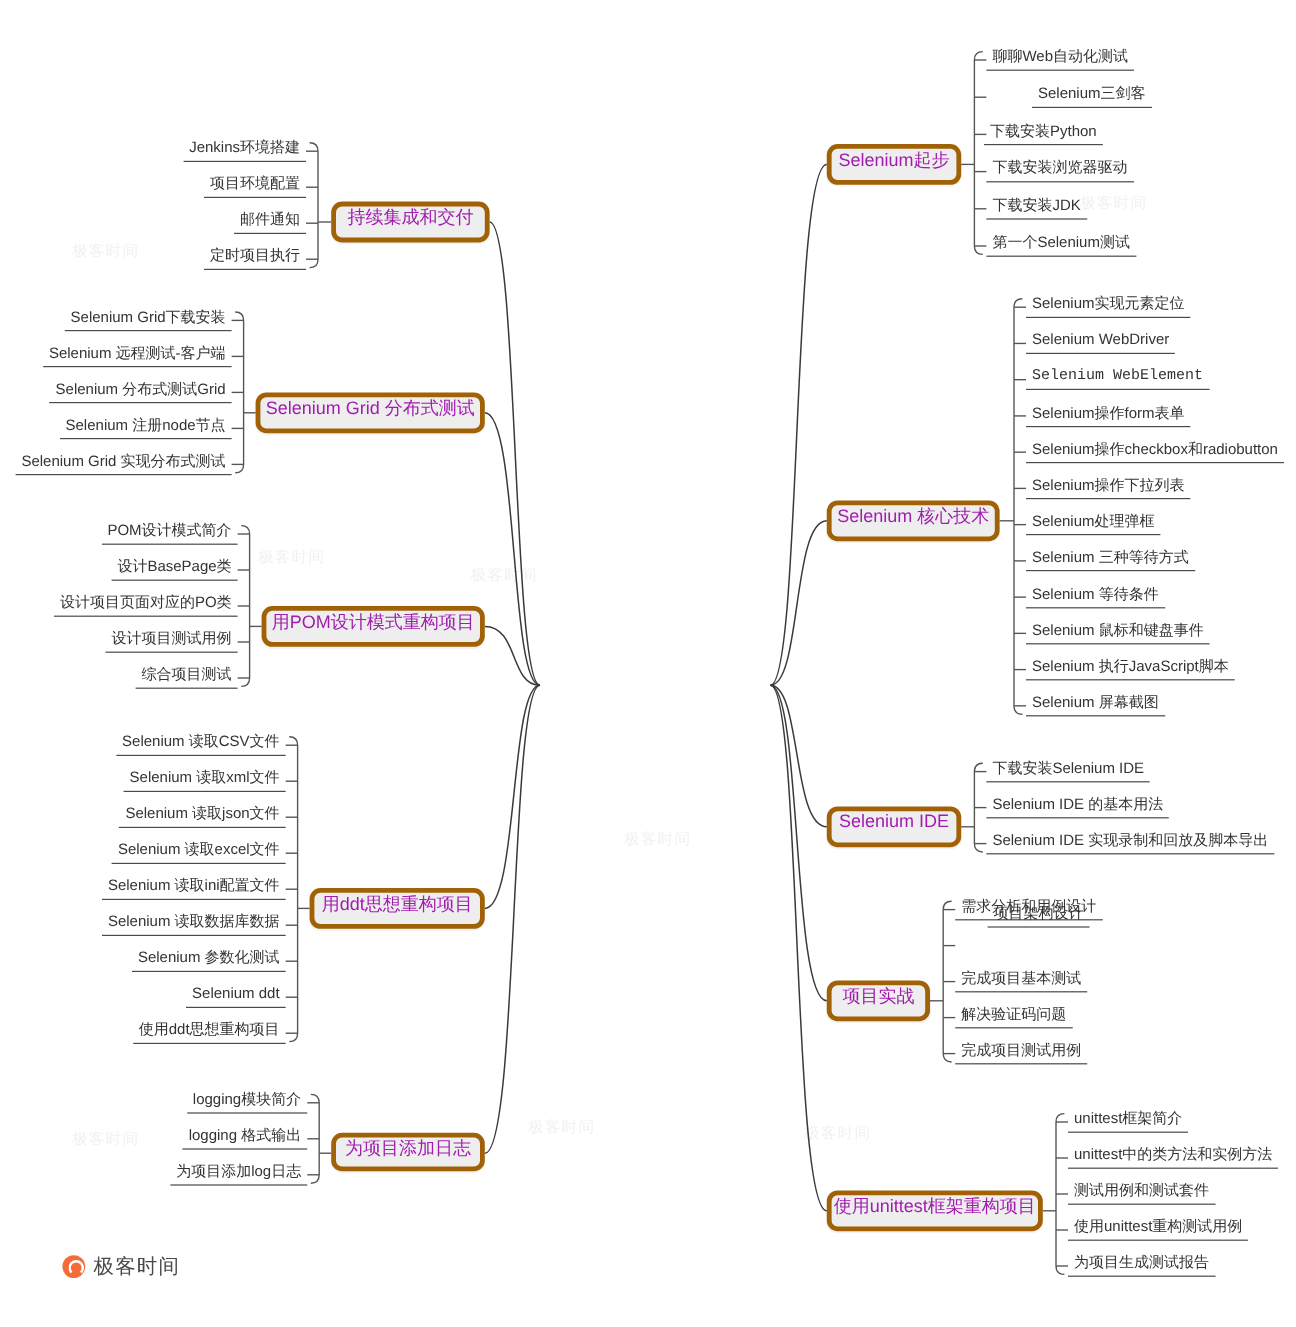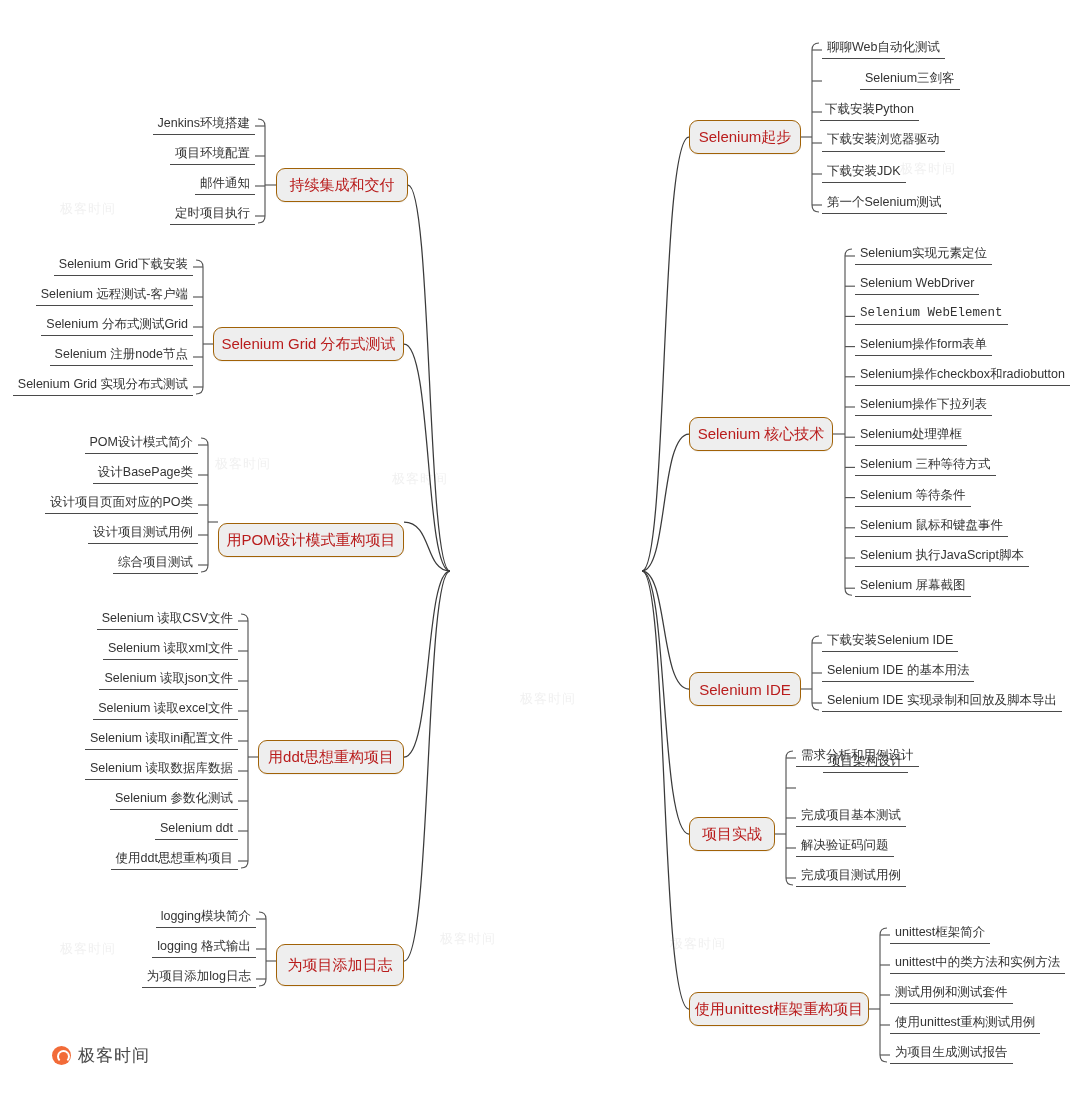--- a/index.html
+++ b/index.html
@@ -35,25 +35,25 @@
     display:flex;align-items:center;justify-content:center;
     font-size:27px;letter-spacing:.5px;
     text-shadow:0 1px 2px rgba(0,0,0,.25);
     white-space:nowrap;
   }
 
   
   .node2{
     position:absolute;
     background:#eeeeee;
-    border:1px solid #a16207;
+    border:4px solid #a16207;
     border-radius:9px;
-    color:#b91c1c;
+    color:#a21caf;
     font-size:15px;
-    display:flex;align-items:center;justify-content:center;
+    display:flex;justify-content:center;
     white-space:nowrap;
     box-sizing:border-box;
     box-shadow:0 1px 1px rgba(0,0,0,.06);
   }
 
   
   .leaf{
     position:absolute;
     font-size:12.5px;
     color:#333333;
@@ -241,41 +241,41 @@
       <div class="leaf l" style="right: 825px; top: 176px;"><span>邮件通知</span></div>
       <div class="leaf l" style="right: 825px; top: 206px;"><span>定时项目执行</span></div>
       <div class="node2" style="left: 213px; top: 327px; width: 191px; height: 34px;">
         <span>Selenium Grid 分布式测试</span>
       </div>
       <div class="leaf l" style="right: 887px; top: 257px;"><span>Selenium Grid下载安装</span></div>
       <div class="leaf l" style="right: 887px; top: 287px;"><span>Selenium 远程测试-客户端</span></div>
       <div class="leaf l" style="right: 887px; top: 317px;"><span>Selenium 分布式测试Grid</span></div>
       <div class="leaf l" style="right: 887px; top: 347px; margin-left: 16px;"><span>Selenium 注册node节点</span></div>
       <div class="leaf l" style="right: 887px; top: 377px;"><span>Selenium Grid 实现分布式测试</span></div>
-      <div class="node2" style="left: 218px; top: 523px; width: 186px; height: 34px;">
+      <div class="node2" style="left: 218px; top: 505px; width: 186px; height: 34px;">
         <span>用POM设计模式重构项目</span>
       </div>
       <div class="leaf l" style="right: 882px; top: 435px;"><span>POM设计模式简介</span></div>
       <div class="leaf l" style="right: 882px; top: 465px;"><span>设计BasePage类</span></div>
       <div class="leaf l" style="right: 882px; top: 495px;"><span>设计项目页面对应的PO类</span></div>
       <div class="leaf l" style="right: 882px; top: 525px;"><span>设计项目测试用例</span></div>
       <div class="leaf l" style="right: 882px; top: 555px;"><span>综合项目测试</span></div>
       <div class="node2" style="left: 258px; top: 740px; width: 146px; height: 34px;">
         <span>用ddt思想重构项目</span>
       </div>
       <div class="leaf l" style="right: 842px; top: 611px;"><span>Selenium 读取CSV文件</span></div>
       <div class="leaf l" style="right: 842px; top: 641px;"><span>Selenium 读取xml文件</span></div>
       <div class="leaf l" style="right: 842px; top: 671px;"><span>Selenium 读取json文件</span></div>
       <div class="leaf l" style="right: 842px; top: 701px;"><span>Selenium 读取excel文件</span></div>
       <div class="leaf l" style="right: 842px; top: 731px;"><span>Selenium 读取ini配置文件</span></div>
       <div class="leaf l" style="right: 842px; top: 761px;"><span>Selenium 读取数据库数据</span></div>
       <div class="leaf l" style="right: 842px; top: 791px;"><span>Selenium 参数化测试</span></div>
       <div class="leaf l" style="right: 842px; top: 821px;"><span>Selenium ddt</span></div>
       <div class="leaf l" style="right: 842px; top: 851px;"><span>使用ddt思想重构项目</span></div>
-      <div class="node2" style="left: 276px; top: 944px; width: 128px; height: 42px;">
+      <div class="node2" style="left: 276px; top: 944px; width: 128px; height: 32px;">
         <span>为项目添加日志</span>
       </div>
       <div class="leaf l" style="right: 824px; top: 909px;"><span>logging模块简介</span></div>
       <div class="leaf l" style="right: 824px; top: 939px;"><span>logging 格式输出</span></div>
       <div class="leaf l" style="right: 824px; top: 969px;"><span>为项目添加log日志</span></div>
     </div>
 
   <div class="logo">
     <span class="logo-mark"></span>
     <span class="logo-text">极客时间</span>

